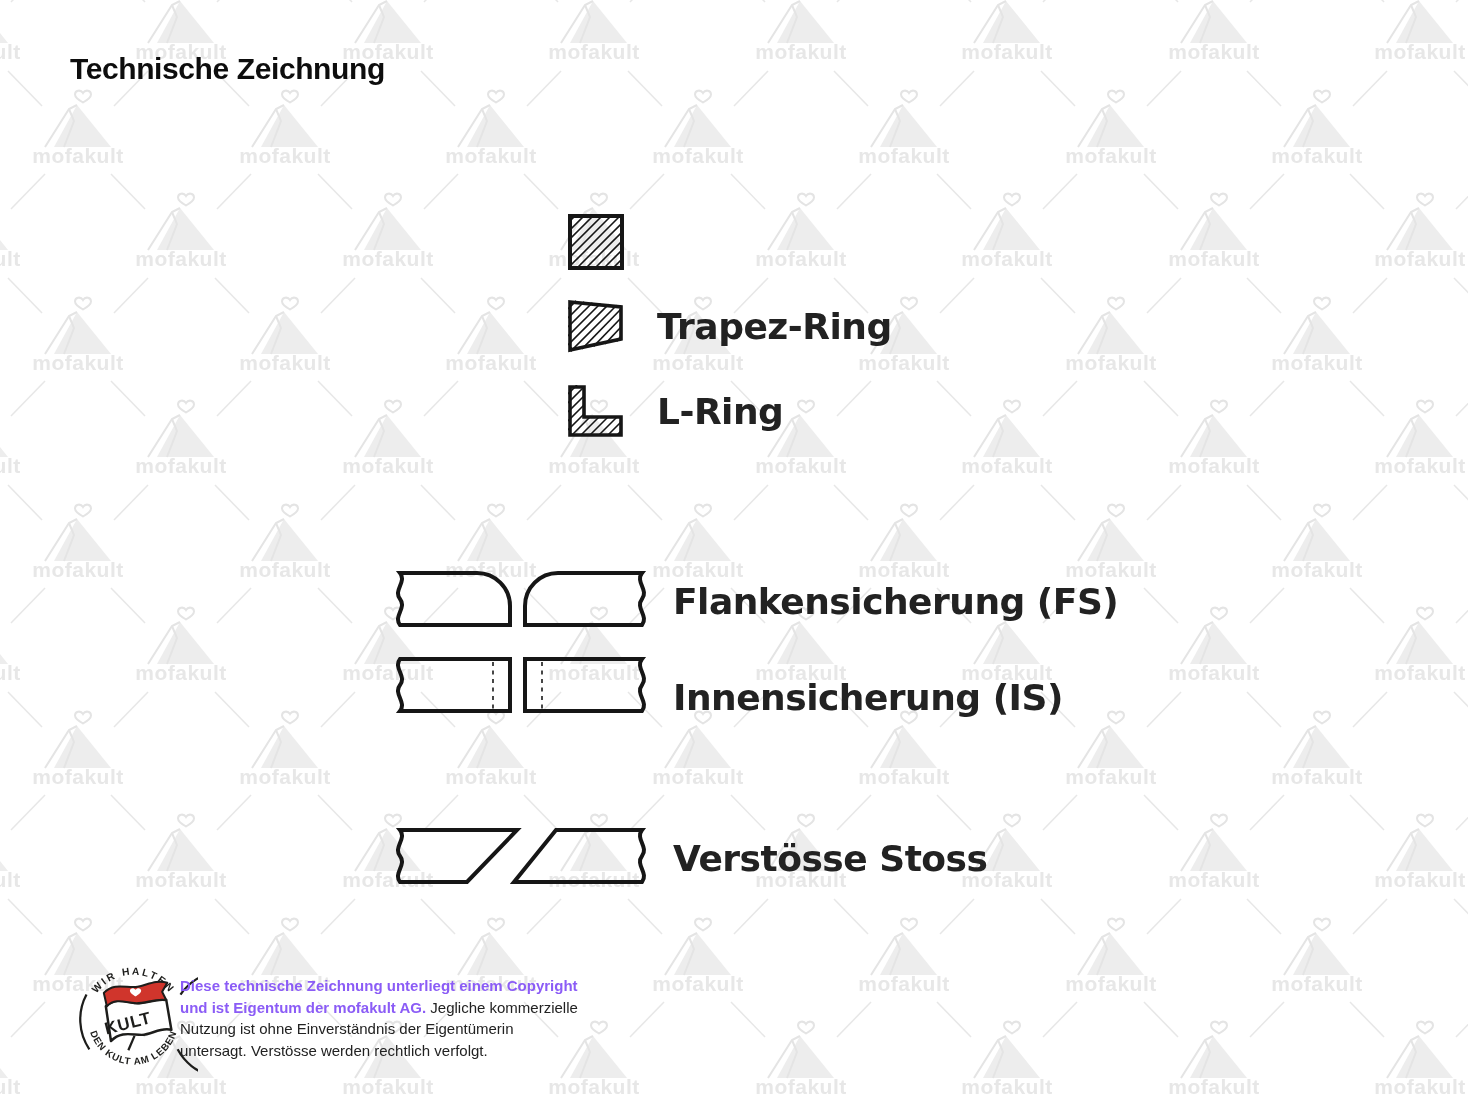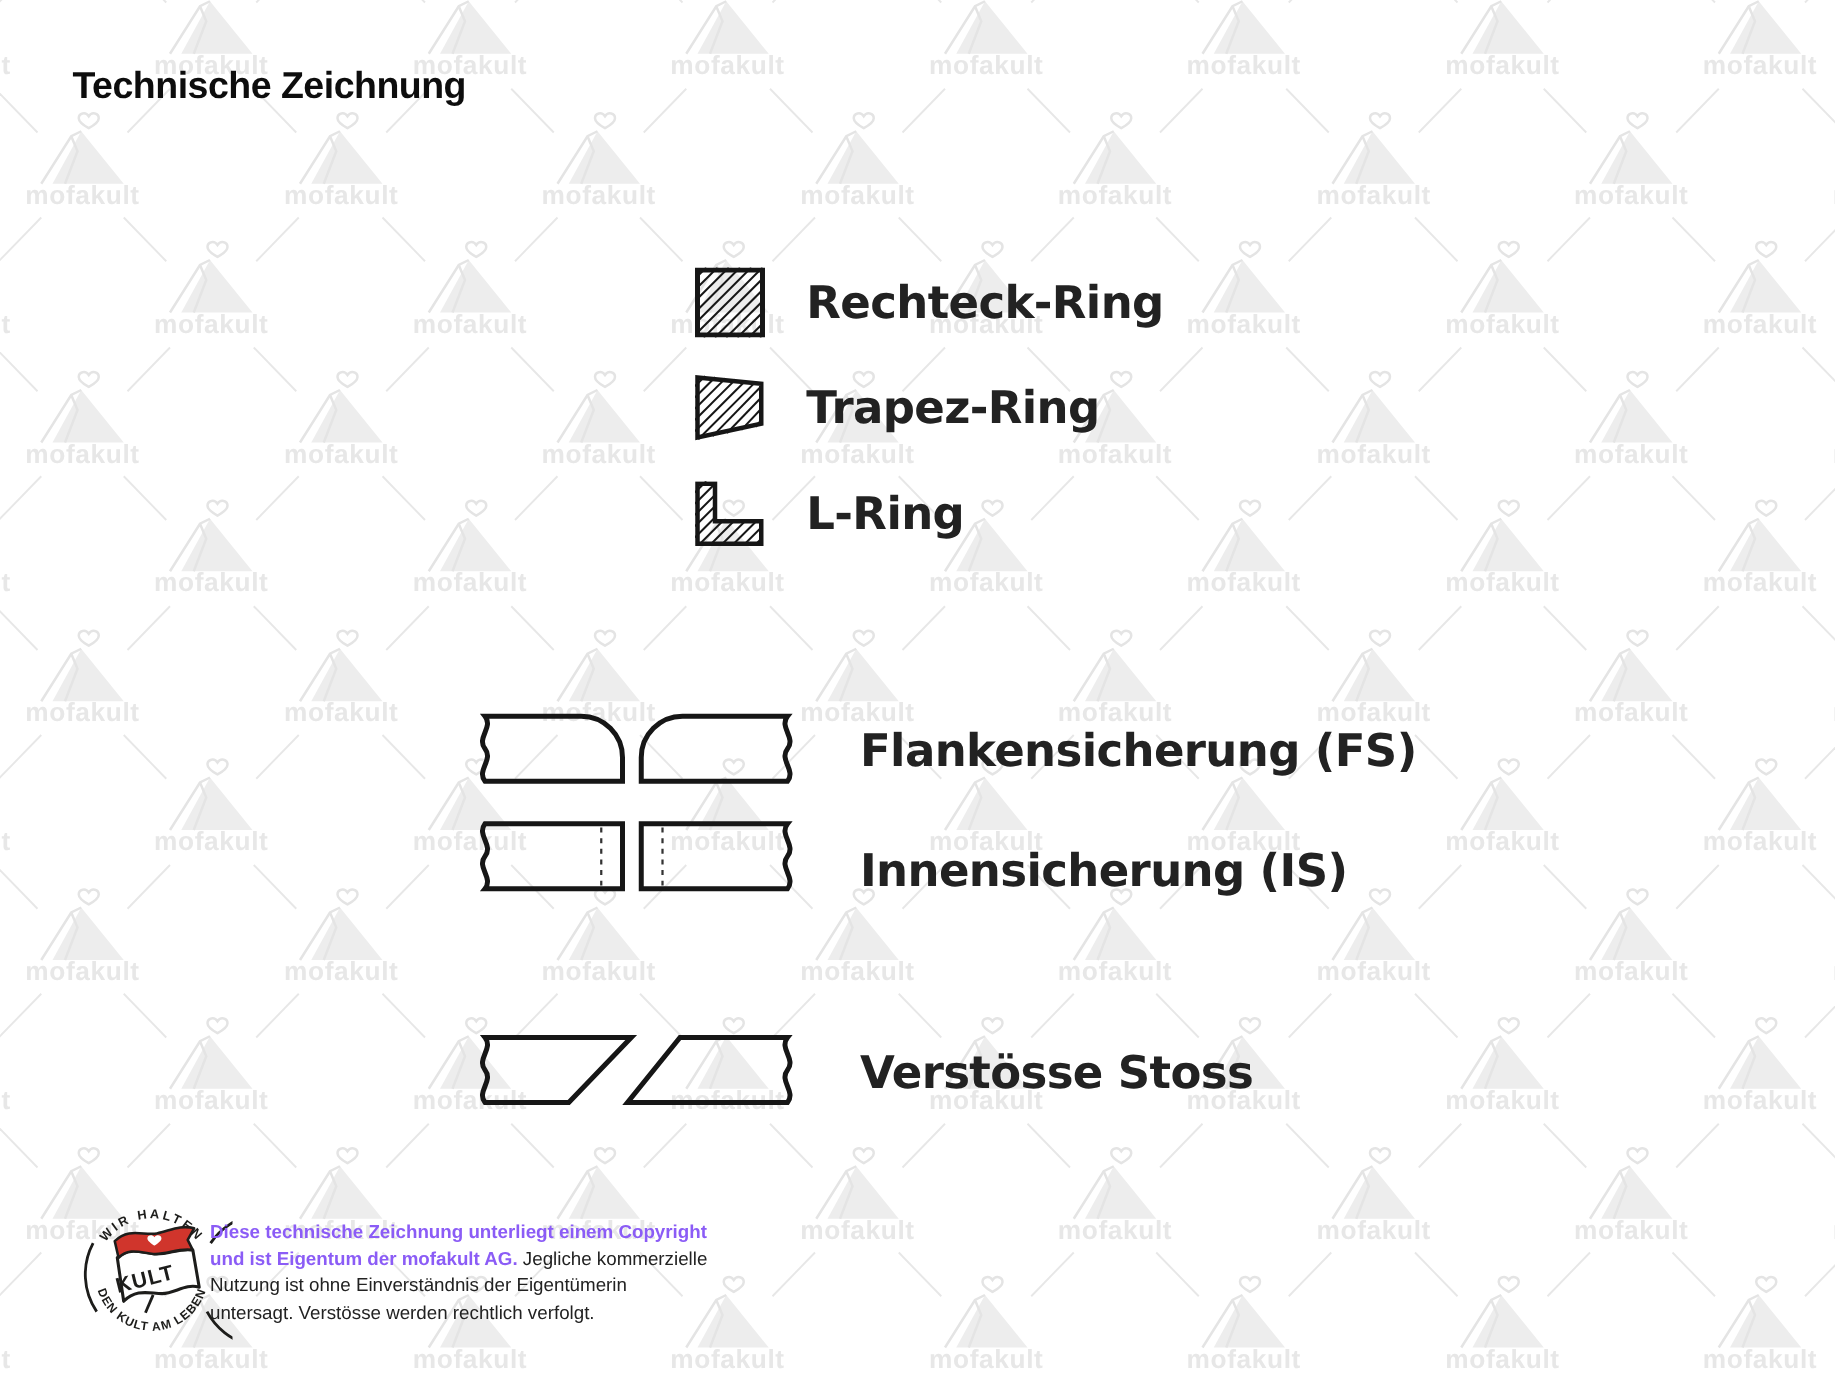--- a/index.html
+++ b/index.html
@@ -1,31 +1,31 @@
 <!DOCTYPE html>
 <html><head>
 <meta charset="utf-8">
 <style>
   html,body{margin:0;padding:0;}
   body{width:1468px;height:1101px;background:#ffffff;position:relative;overflow:hidden;
        font-family:"Liberation Sans",sans-serif;color:#1d1d1b;}
-  .layer{position:absolute;left:0;top:0;width:1304px;height:1101px;border-radius:17px;}
+  .layer{position:absolute;left:12px;top:0;width:1304px;height:1101px;border-radius:17px;}
   #watermark{z-index:0;pointer-events:none;}
   #content{z-index:1;}
   .wm-tile{position:absolute;width:160px;height:112px;}
   h1.title{position:absolute;left:58px;top:52px;margin:0;
            font-family:"Liberation Sans",sans-serif;font-weight:700;font-size:30px;
            letter-spacing:-0.4px;color:#0d0d0d;}
   .ring-row{position:absolute;left:556px;display:flex;align-items:center;}
   .ring-row .sym{flex:0 0 auto;}
   .legend-label{font-family:"DejaVu Sans",sans-serif;font-weight:600;font-size:36px;
                 color:#222222;letter-spacing:-0.5px;white-space:nowrap;}
   .ring-row .legend-label{margin-left:33px;}
   .joint-row{position:absolute;left:370px;display:flex;align-items:center;}
-  .joint-row .legend-label{margin-left:50px;}
+  .joint-row .legend-label{margin-left:23px;}
   .badge{position:absolute;left:58px;top:955px;width:128px;height:128px;}
   .copyright{position:absolute;left:168px;top:975px;width:404px;margin:0;
              font-size:15px;line-height:21.5px;color:#222222;}
   .copyright strong{font-weight:700;color:#8b5cf6;}
   svg{display:block;}
 </style>
 </head>
 <body>
 
 <svg width="0" height="0" style="position:absolute" aria-hidden="true">
@@ -328,21 +328,20 @@
           <line x1="0" y1="54" x2="54" y2="0"></line>
         <line x1="7" y1="56" x2="56" y2="7"></line>
           <line x1="16" y1="56" x2="56" y2="16"></line>
         <line x1="25" y1="56" x2="56" y2="25"></line>
           <line x1="34" y1="56" x2="56" y2="34"></line>
         <line x1="43" y1="56" x2="56" y2="43"></line>
           <line x1="52" y1="56" x2="56" y2="52"></line>
       </g>
       <rect x="2" y="2" width="52" height="52" fill="none" stroke="#161616" stroke-width="4"></rect>
     </svg>
-    <span class="legend-label">Rechteck-Ring</span>
   </div>
 
   <div class="ring-row" style="top:299px;height:54px;">
     <svg class="sym" width="56" height="53" viewBox="0 0 56 53">
       <g stroke="#161616" stroke-width="1.6">
         <line x1="0" y1="9" x2="8.1" y2="0.9"></line>
         <line x1="0" y1="18" x2="16.2" y2="1.8"></line>
         <line x1="0" y1="27" x2="24.4" y2="2.7"></line>
         <line x1="0" y1="36" x2="32.5" y2="3.5"></line>
         <line x1="0" y1="45" x2="40.6" y2="4.4"></line>

